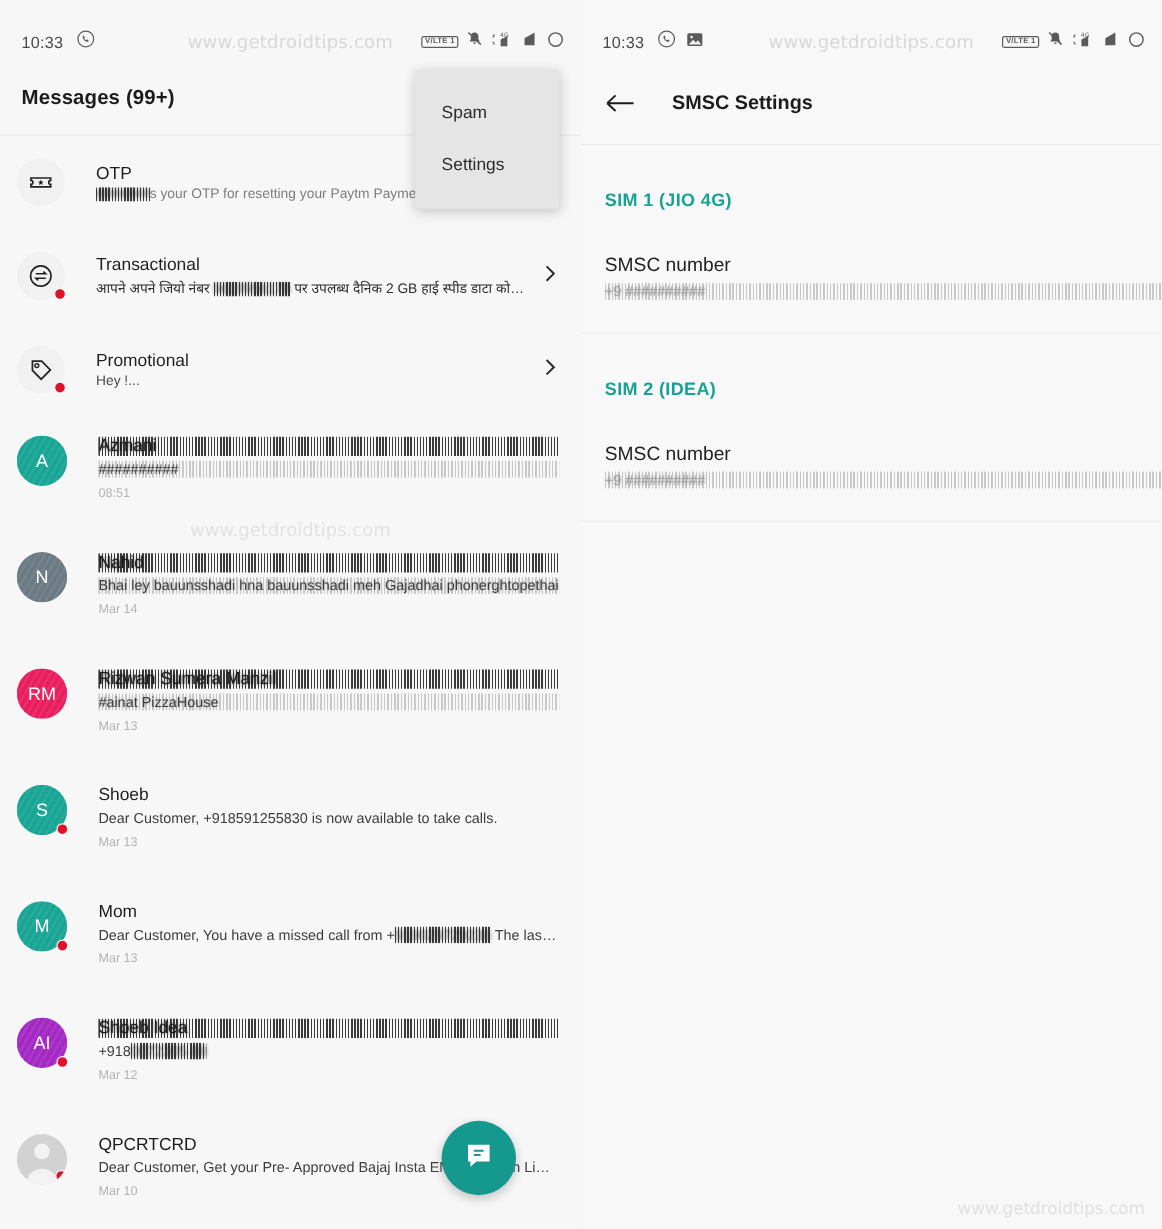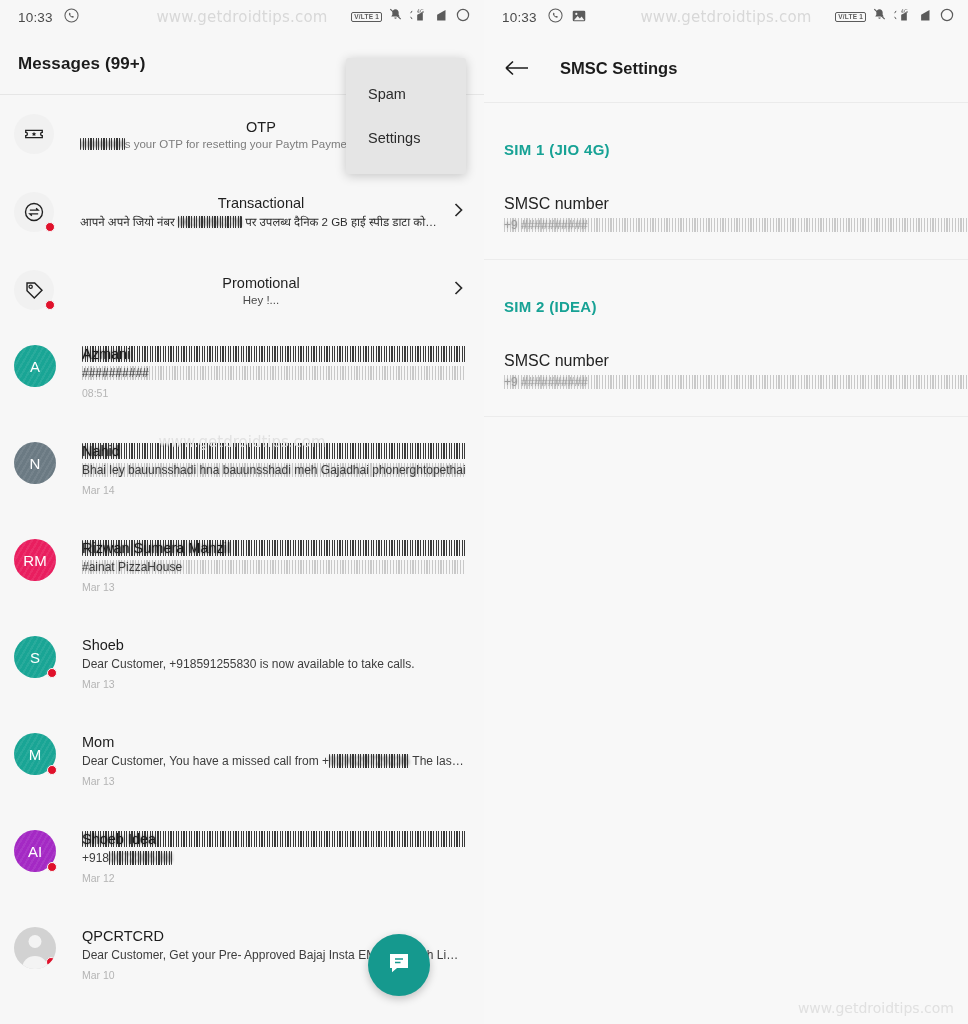--- a/index.html
+++ b/index.html
@@ -9,21 +9,21 @@
     background: #f7f7f7;
     overflow: hidden;
   }
   .screen { position: relative; width: 968px; height: 1024px; display: flex; }
   .panel { position: relative; width: 484px; height: 1024px; background: #f7f7f7; overflow: hidden; }
   .panel.right { background: #f8f8f8; }
 
   
   .statusbar {
     height: 34px; display: flex; align-items: center;
-    padding: 0 14px 0 18px; position: relative;
+    padding: 0 14px 0 18px; position: relative; margin-top: 18px;
   }
   .sb-time { font-size: 13.5px; color: #4a4a4a; letter-spacing: .2px; }
   .sb-left-icons { display: flex; align-items: center; gap: 9px; margin-left: 11px; }
   .sb-right { margin-left: auto; display: flex; align-items: center; gap: 7px; }
   .volte {
     border: 1.4px solid #5b5b5b; color: #5b5b5b; font-size: 6.5px;
     font-weight: bold; padding: 1px 2px; border-radius: 2px;
     letter-spacing: .2px; line-height: 1;
   }
   .sb-wm {
@@ -36,21 +36,21 @@
   .msg-header {
     height: 60px; display: flex; align-items: center;
     padding: 0 0 0 18px;
   }
   .msg-title { font-size: 17px; font-weight: bold; color: #1c1c1c; letter-spacing: .1px; }
   .hdr-divider { height: 1px; background: #e6e6e6; margin: 0; }
 
   
   .cat-row {
     display: flex; align-items: center; height: 78px;
-    padding: 0 18px 0 14px; position: relative; text-align: center;
+    padding: 0 18px 0 14px; position: relative;
   }
   .cat-ico-wrap {
     width: 40px; height: 40px; border-radius: 50%; background: #f1f1f1;
     display: flex; align-items: center; justify-content: center;
     position: relative; flex: 0 0 40px;
   }
   .cat-ico-wrap svg { display: block; }
   .dot-red {
     position: absolute; right: -1px; bottom: 0px;
     width: 10px; height: 10px; border-radius: 50%;

